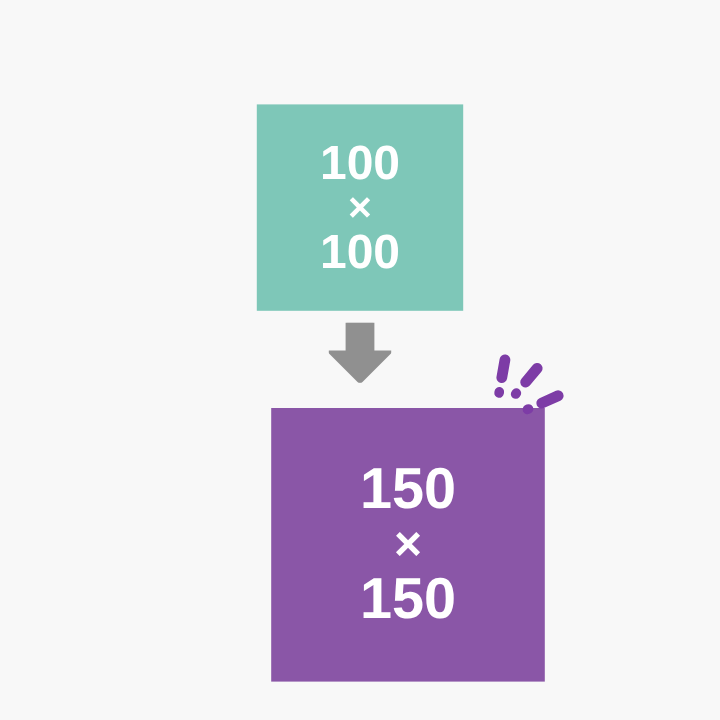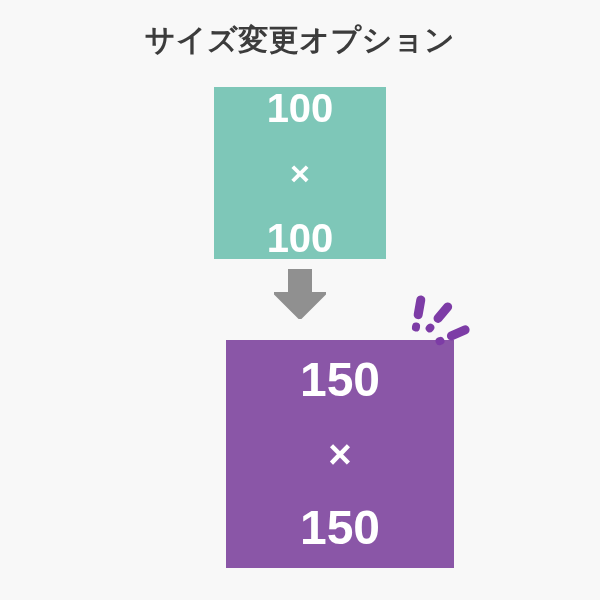--- a/index.html
+++ b/index.html
@@ -28,21 +28,20 @@
   }
   .size-box {
     position: absolute;
     display: flex;
     flex-direction: column;
     align-items: center;
     justify-content: center;
     color: #ffffff;
     font-weight: bold;
     text-align: center;
-    gap: 28px;
   }
   .size-box.before {
     left: 214px; top: 87px;
     width: 172px; height: 172px;
     background: #7ec7b8;
   }
   .size-box.after {
     left: 186px; top: 340px;
     width: 228px; height: 228px;
     background: #8a56a7;
@@ -59,21 +58,20 @@
   .emphasis-icon {
     position: absolute;
     left: 398px; top: 286px;
   }
 </style>
 </head>
 <body>
 
 <div class="canvas">
 
-  <h1 class="page-title">サイズ変更オプション</h1>
 
   <div class="size-box before">
     <span class="num">100</span>
     <span class="times">×</span>
     <span class="num">100</span>
   </div>
 
   <svg class="arrow-icon" width="52" height="50" viewBox="0 0 52 50">
     <polygon points="15,0 37,0 37,24 52,24 26,50 0,24 15,24" fill="#909090" stroke="#909090" stroke-width="2" stroke-linejoin="round"></polygon>
   </svg>

